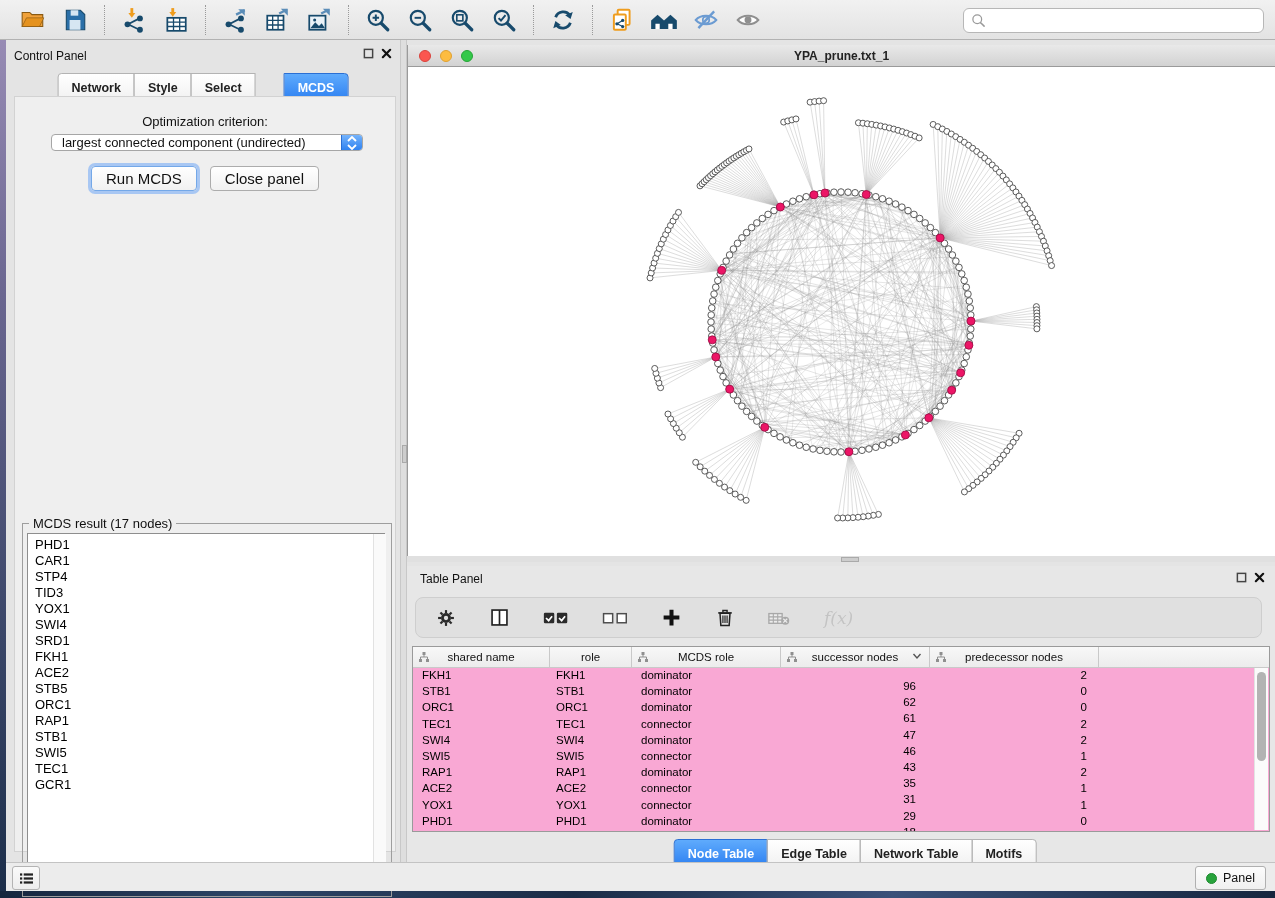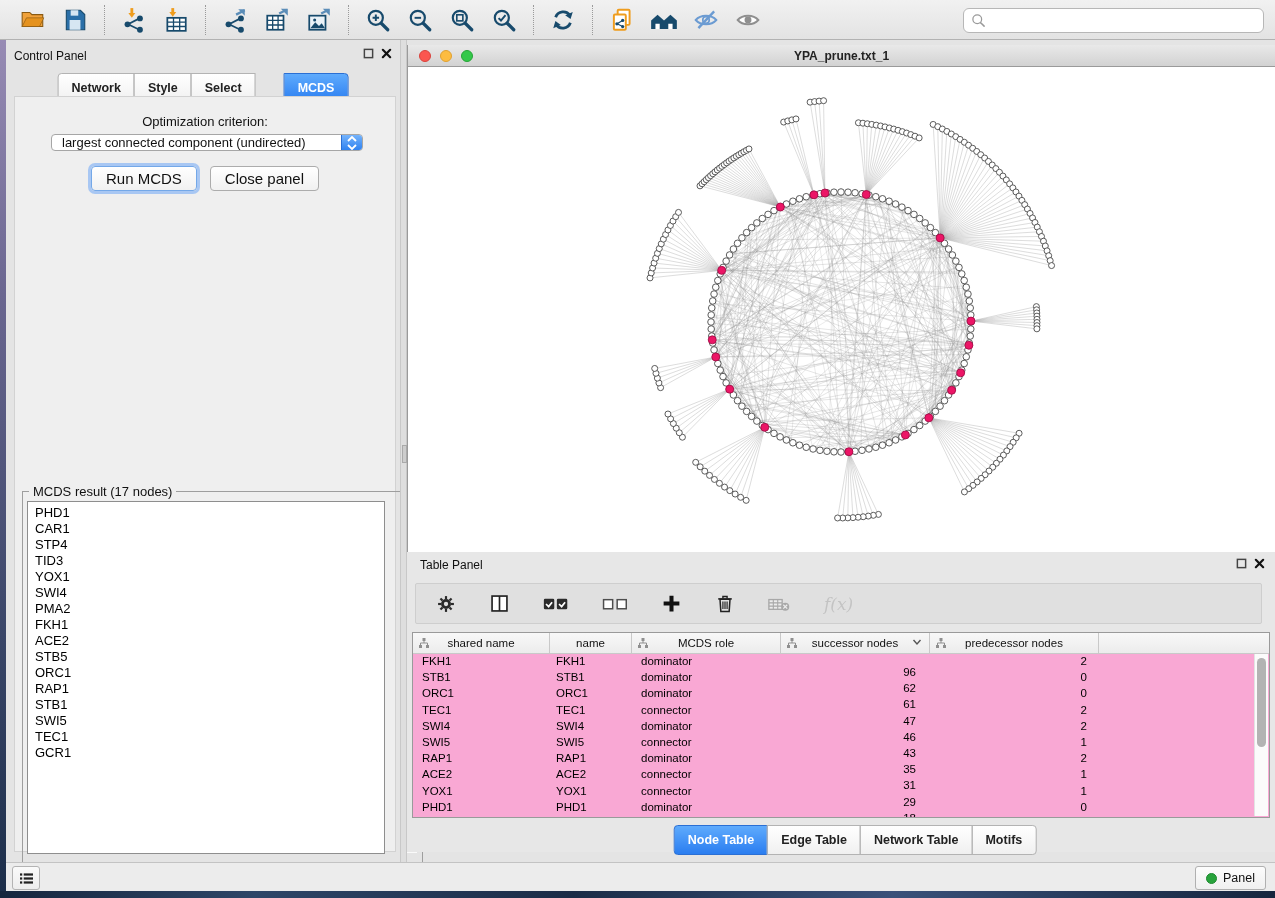--- a/index.html
+++ b/index.html
@@ -45,22 +45,22 @@
   .dropdown .dd-text{flex:1;font-size:13px;color:#111;padding-left:10px;white-space:nowrap;}
   .dd-stepper{width:20px;height:100%;background:linear-gradient(#74b3fc,#2f82f0);
     border-left:1px solid #2a6fd4;display:flex;flex-direction:column;align-items:center;
     justify-content:center;gap:2px;}
   .btn{height:23px;border:1px solid #acacac;border-radius:4px;
     background:linear-gradient(#ffffff,#f1f1f1);font-size:15px;color:#111;
     padding:0 14px;cursor:default;display:inline-flex;align-items:center;}
   .btn.focused{border-color:#74a8e8;box-shadow:0 0 0 3px rgba(110,165,245,.55);}
   .cp-btnrow{position:absolute;left:0;width:100%;top:69px;display:flex;
     justify-content:center;gap:13px;}
-  .groupbox{position:absolute;left:7px;top:394px;width:368px;height:372px;
-    border:1px solid #9e9e9e;padding-left:31px;}
+  .groupbox{position:absolute;left:7px;top:426px;width:368px;height:372px;
+    border:1px solid #9e9e9e;}
   .groupbox .legend{position:absolute;left:6px;top:-8px;background:#efefef;
     padding:0 4px;font-size:13px;color:#111;}
   .mcds-list{position:absolute;left:4px;top:9px;width:358px;height:353px;background:#fff;
     border:1px solid #8e8e8e;box-sizing:border-box;overflow:hidden;padding:3px 0 0 7px;}
   .mcds-item{font-size:13px;color:#000;line-height:16px;}
   .mcds-scroll{position:absolute;right:5px;top:10px;width:12px;height:351px;
     background:#fafafa;border-left:1px solid #e2e2e2;}
   
   .v-split{position:absolute;left:400px;top:40px;width:7px;height:822px;background:#dedede;
     border-left:1px solid #c8c8c8;border-right:1px solid #c8c8c8;box-sizing:border-box;}
@@ -76,23 +76,23 @@
     background:linear-gradient(#e9e9e9,#d2d2d2);border-bottom:1px solid #9a9a9a;
     box-sizing:border-box;}
   .tl{position:absolute;top:5px;width:12px;height:12px;border-radius:50%;}
   .tl.red{left:11px;background:#fb564f;border:1px solid #d9423c;box-sizing:border-box;}
   .tl.yellow{left:32px;background:#fdbc40;border:1px solid #dfa131;box-sizing:border-box;}
   .tl.green{left:53px;background:#34c84a;border:1px solid #26a436;box-sizing:border-box;}
   .net-title{position:absolute;left:0;width:100%;top:4px;text-align:center;
     font-size:12px;font-weight:bold;color:#222;}
   .net-canvas{position:absolute;left:0;top:22px;width:868px;height:489px;background:#fff;}
   
-  .tpanel{position:absolute;left:407px;top:552px;width:868px;height:300px;background:#e7e7e7;}
+  .tpanel{position:absolute;left:407px;top:566px;width:868px;height:300px;background:#e7e7e7;}
   .tp-toolbar{position:absolute;left:8px;top:31px;width:847px;height:41px;background:#e0e0e0;
-    border:1px solid #cecece;border-radius:2px;box-sizing:border-box;
+    border:1px solid #cecece;border-radius:8px;box-sizing:border-box;
     display:flex;align-items:center;gap:33px;padding-left:20px;}
   .tp-ico{display:flex;align-items:center;justify-content:center;cursor:default;}
   .tp-ico.disabled{opacity:.4;cursor:default;}
   .fx{font-family:"DejaVu Serif",serif;font-style:italic;font-size:17px;color:#9a9a9a;}
   .ttable{position:absolute;left:5px;top:80px;width:858px;height:186px;background:#f9a8d4;
     border:1px solid #9a9a9a;box-sizing:border-box;overflow:hidden;}
   .thead{display:flex;height:20px;background:linear-gradient(#f8f8f8,#ececec);
     border-bottom:1px solid #c9c9c9;}
   .hcell{position:relative;display:flex;align-items:center;justify-content:center;
     font-size:11.5px;color:#111;border-right:1px solid #c9c9c9;box-sizing:border-box;}
@@ -314,21 +314,21 @@
       </div>
       <div class="groupbox">
         <span class="legend">MCDS result (17 nodes)</span>
         <div class="mcds-list">
             <div class="mcds-item">PHD1</div>
             <div class="mcds-item">CAR1</div>
             <div class="mcds-item">STP4</div>
             <div class="mcds-item">TID3</div>
             <div class="mcds-item">YOX1</div>
             <div class="mcds-item">SWI4</div>
-            <div class="mcds-item">PMA2</div>
+            <div class="mcds-item">SRD1</div>
             <div class="mcds-item">FKH1</div>
             <div class="mcds-item">ACE2</div>
             <div class="mcds-item">STB5</div>
             <div class="mcds-item">ORC1</div>
             <div class="mcds-item">RAP1</div>
             <div class="mcds-item">STB1</div>
             <div class="mcds-item">SWI5</div>
             <div class="mcds-item">TEC1</div>
             <div class="mcds-item">GCR1</div>
           </div>
@@ -1249,21 +1249,21 @@
         <div class="hcell c0">
           <svg class="hico" width="12" height="12" viewBox="0 0 12 12">
               <rect x="4.5" y="1" width="3" height="3" fill="#8f8f8f"></rect>
               <rect x="1" y="8" width="3" height="3" fill="#8f8f8f"></rect>
               <rect x="8" y="8" width="3" height="3" fill="#8f8f8f"></rect>
               <path d="M6 4 v2 M2.5 8 V6 h7 v2" fill="none" stroke="#8f8f8f" stroke-width="1"></path>
             </svg>
           <span>shared name</span>
           </div>
         <div class="hcell c1">
-          <span>name</span>
+          <span>role</span>
           </div>
         <div class="hcell c2">
           <svg class="hico" width="12" height="12" viewBox="0 0 12 12">
               <rect x="4.5" y="1" width="3" height="3" fill="#8f8f8f"></rect>
               <rect x="1" y="8" width="3" height="3" fill="#8f8f8f"></rect>
               <rect x="8" y="8" width="3" height="3" fill="#8f8f8f"></rect>
               <path d="M6 4 v2 M2.5 8 V6 h7 v2" fill="none" stroke="#8f8f8f" stroke-width="1"></path>
             </svg>
           <span>MCDS role</span>
           </div>

